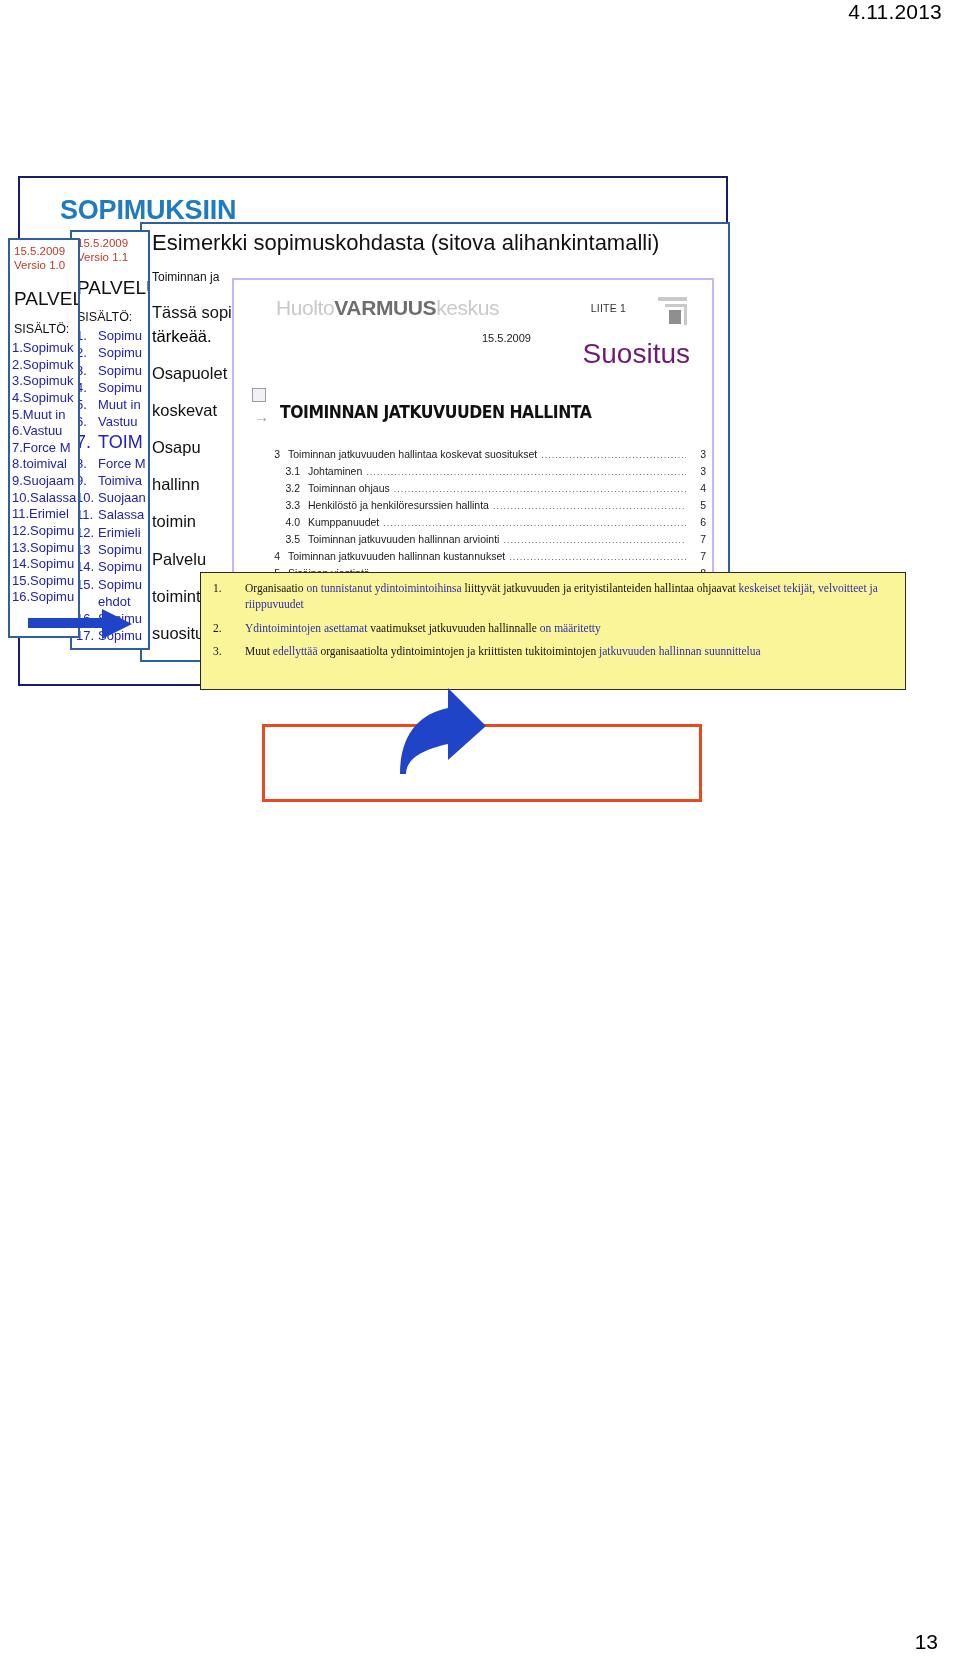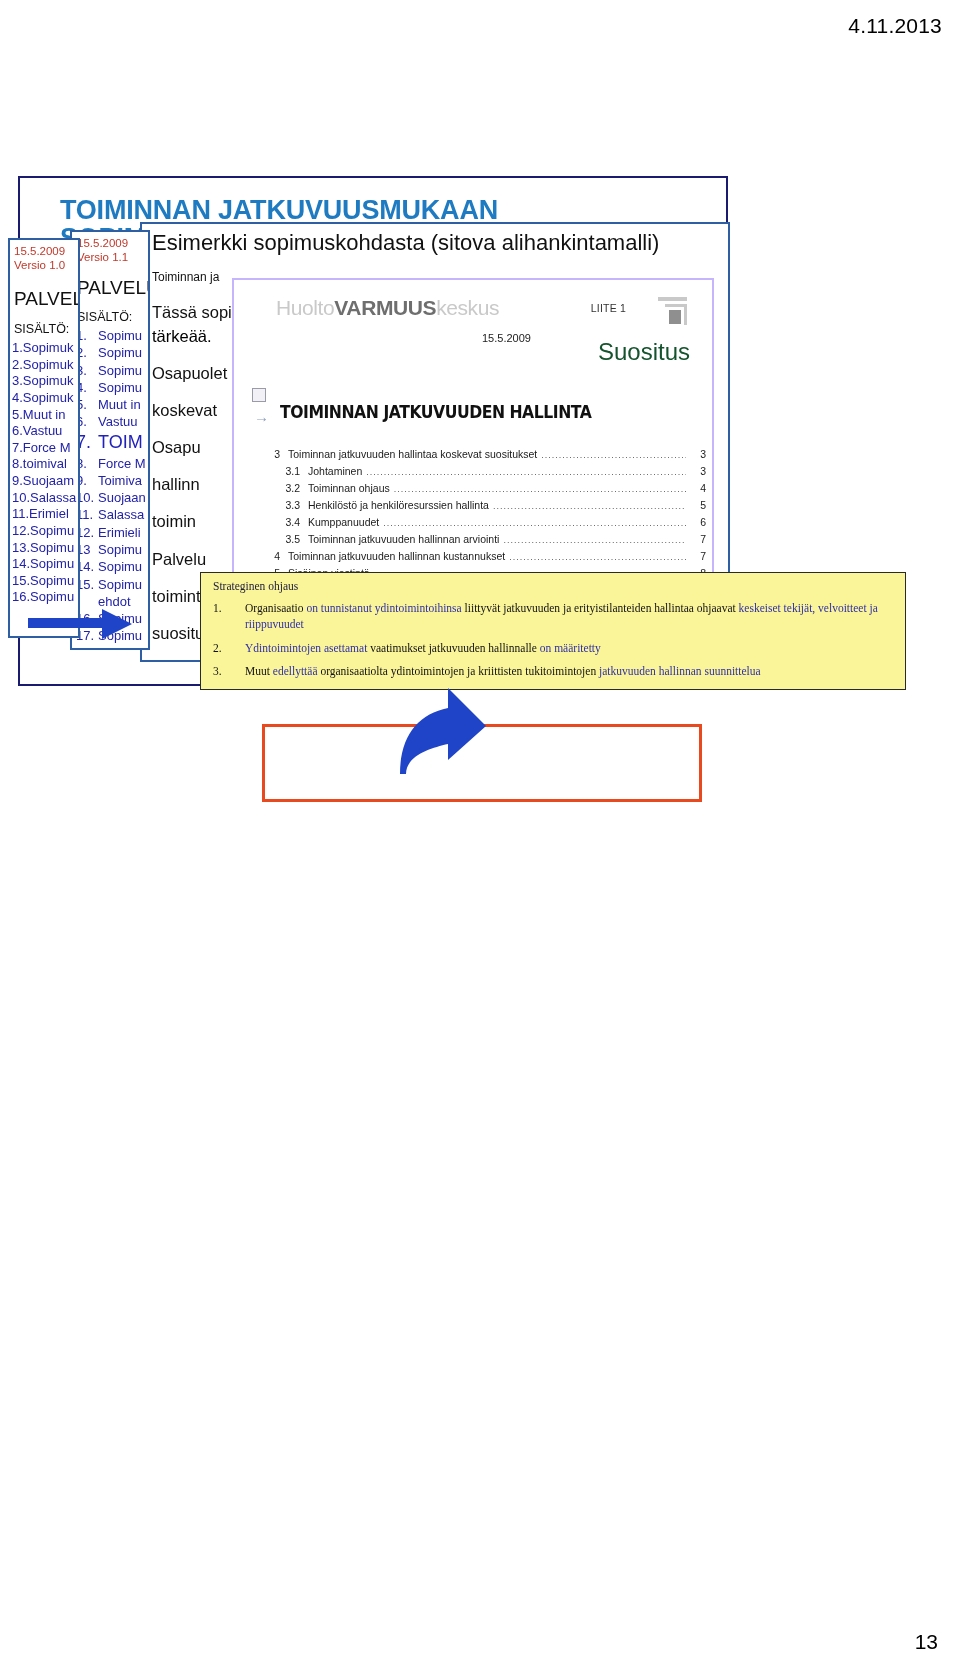--- a/index.html
+++ b/index.html
@@ -11,21 +11,21 @@
     width: 960px;
     height: 1672px;
     position: relative;
     font-family: "Liberation Sans", sans-serif;
     overflow: hidden;
   }
 
   
   #page-date {
     position: absolute;
-    top: 14px;
+    top: 0;
     right: 18px;
     font-size: 21px;
     color: #000;
     letter-spacing: 0.2px;
   }
   #page-number {
     position: absolute;
     bottom: 18px;
     right: 22px;
     font-size: 21px;
@@ -260,22 +260,22 @@
     position: absolute;
     left: 248px;
     top: 52px;
     font-size: 11px;
     color: #222;
   }
   .doc-suositus {
     position: absolute;
     right: 22px;
     top: 58px;
-    font-size: 24px;
-    color: #14532d;
+    font-size: 28px;
+    color: #701a75;
     margin-left: 28px;
   }
   .doc-section-marker {
     position: absolute;
     left: 18px;
     top: 108px;
     width: 12px;
     height: 12px;
     border: 1px solid #9a9aa8;
     background: #f2f2f6;
@@ -437,21 +437,20 @@
 </head>
 <body>
 
 <div id="page-date">4.11.2013</div>
 <div id="page-number">13</div>
 
 <div id="slide-stack">
 
   <div class="slide-back">
     <div class="slide-back-title">
-      <span>TOIMINNAN JATKUVUUSMUKAAN</span>
       <span class="l2">SOPIMUKSIIN</span>
     </div>
   </div>
 
   <div class="slide-c">
     <div class="c-title">Esimerkki sopimuskohdasta (sitova alihankintamalli)</div>
     <div class="c-sub">Toiminnan ja</div>
     <div class="c-body" id="slide-c-body">
         <p><span>Tässä sopi</span><br><span class="blue">tärkeää.</span></p>
         <p><span>Osapuolet</span></p>
@@ -561,21 +560,21 @@
           <span class="t-dots">............................................................................................................................................</span>
           <span class="t-page">4</span>
         </div>
         <div class="toc-row lvl2">
           <span class="t-num">3.3</span>
           <span class="t-label">Henkilöstö ja henkilöresurssien hallinta</span>
           <span class="t-dots">............................................................................................................................................</span>
           <span class="t-page">5</span>
         </div>
         <div class="toc-row lvl2">
-          <span class="t-num">3.4</span>
+          <span class="t-num">4.0</span>
           <span class="t-label">Kumppanuudet</span>
           <span class="t-dots">............................................................................................................................................</span>
           <span class="t-page">6</span>
         </div>
         <div class="toc-row lvl2">
           <span class="t-num">3.5</span>
           <span class="t-label">Toiminnan jatkuvuuden hallinnan arviointi</span>
           <span class="t-dots">............................................................................................................................................</span>
           <span class="t-page">7</span>
         </div>
@@ -618,21 +617,20 @@
         <circle cx="42" cy="21" r="4.5" fill="#1f6fb5"></circle>
         <circle cx="54" cy="18" r="3.5" fill="#1f6fb5"></circle>
         <circle cx="30" cy="13" r="6" fill="#ffffff"></circle>
       </svg>
     </div>
   </div>
 
   <div class="toc-highlight"></div>
 
   <div class="callout">
-    <div class="c-head">Strateginen ohjaus</div>
     <ol id="callout-list">
         <li>
           <span class="cn">1.</span>
           <span class="ct"><span>Organisaatio </span><span class="hl">on tunnistanut ydintoimintoihinsa </span><span>liittyvät jatkuvuuden ja erityistilanteiden hallintaa ohjaavat </span><span class="hl">keskeiset tekijät, velvoitteet ja riippuvuudet</span></span>
         </li>
         <li>
           <span class="cn">2.</span>
           <span class="ct"><span class="hl">Ydintoimintojen asettamat </span><span>vaatimukset jatkuvuuden hallinnalle </span><span class="hl">on määritetty</span></span>
         </li>
         <li>

